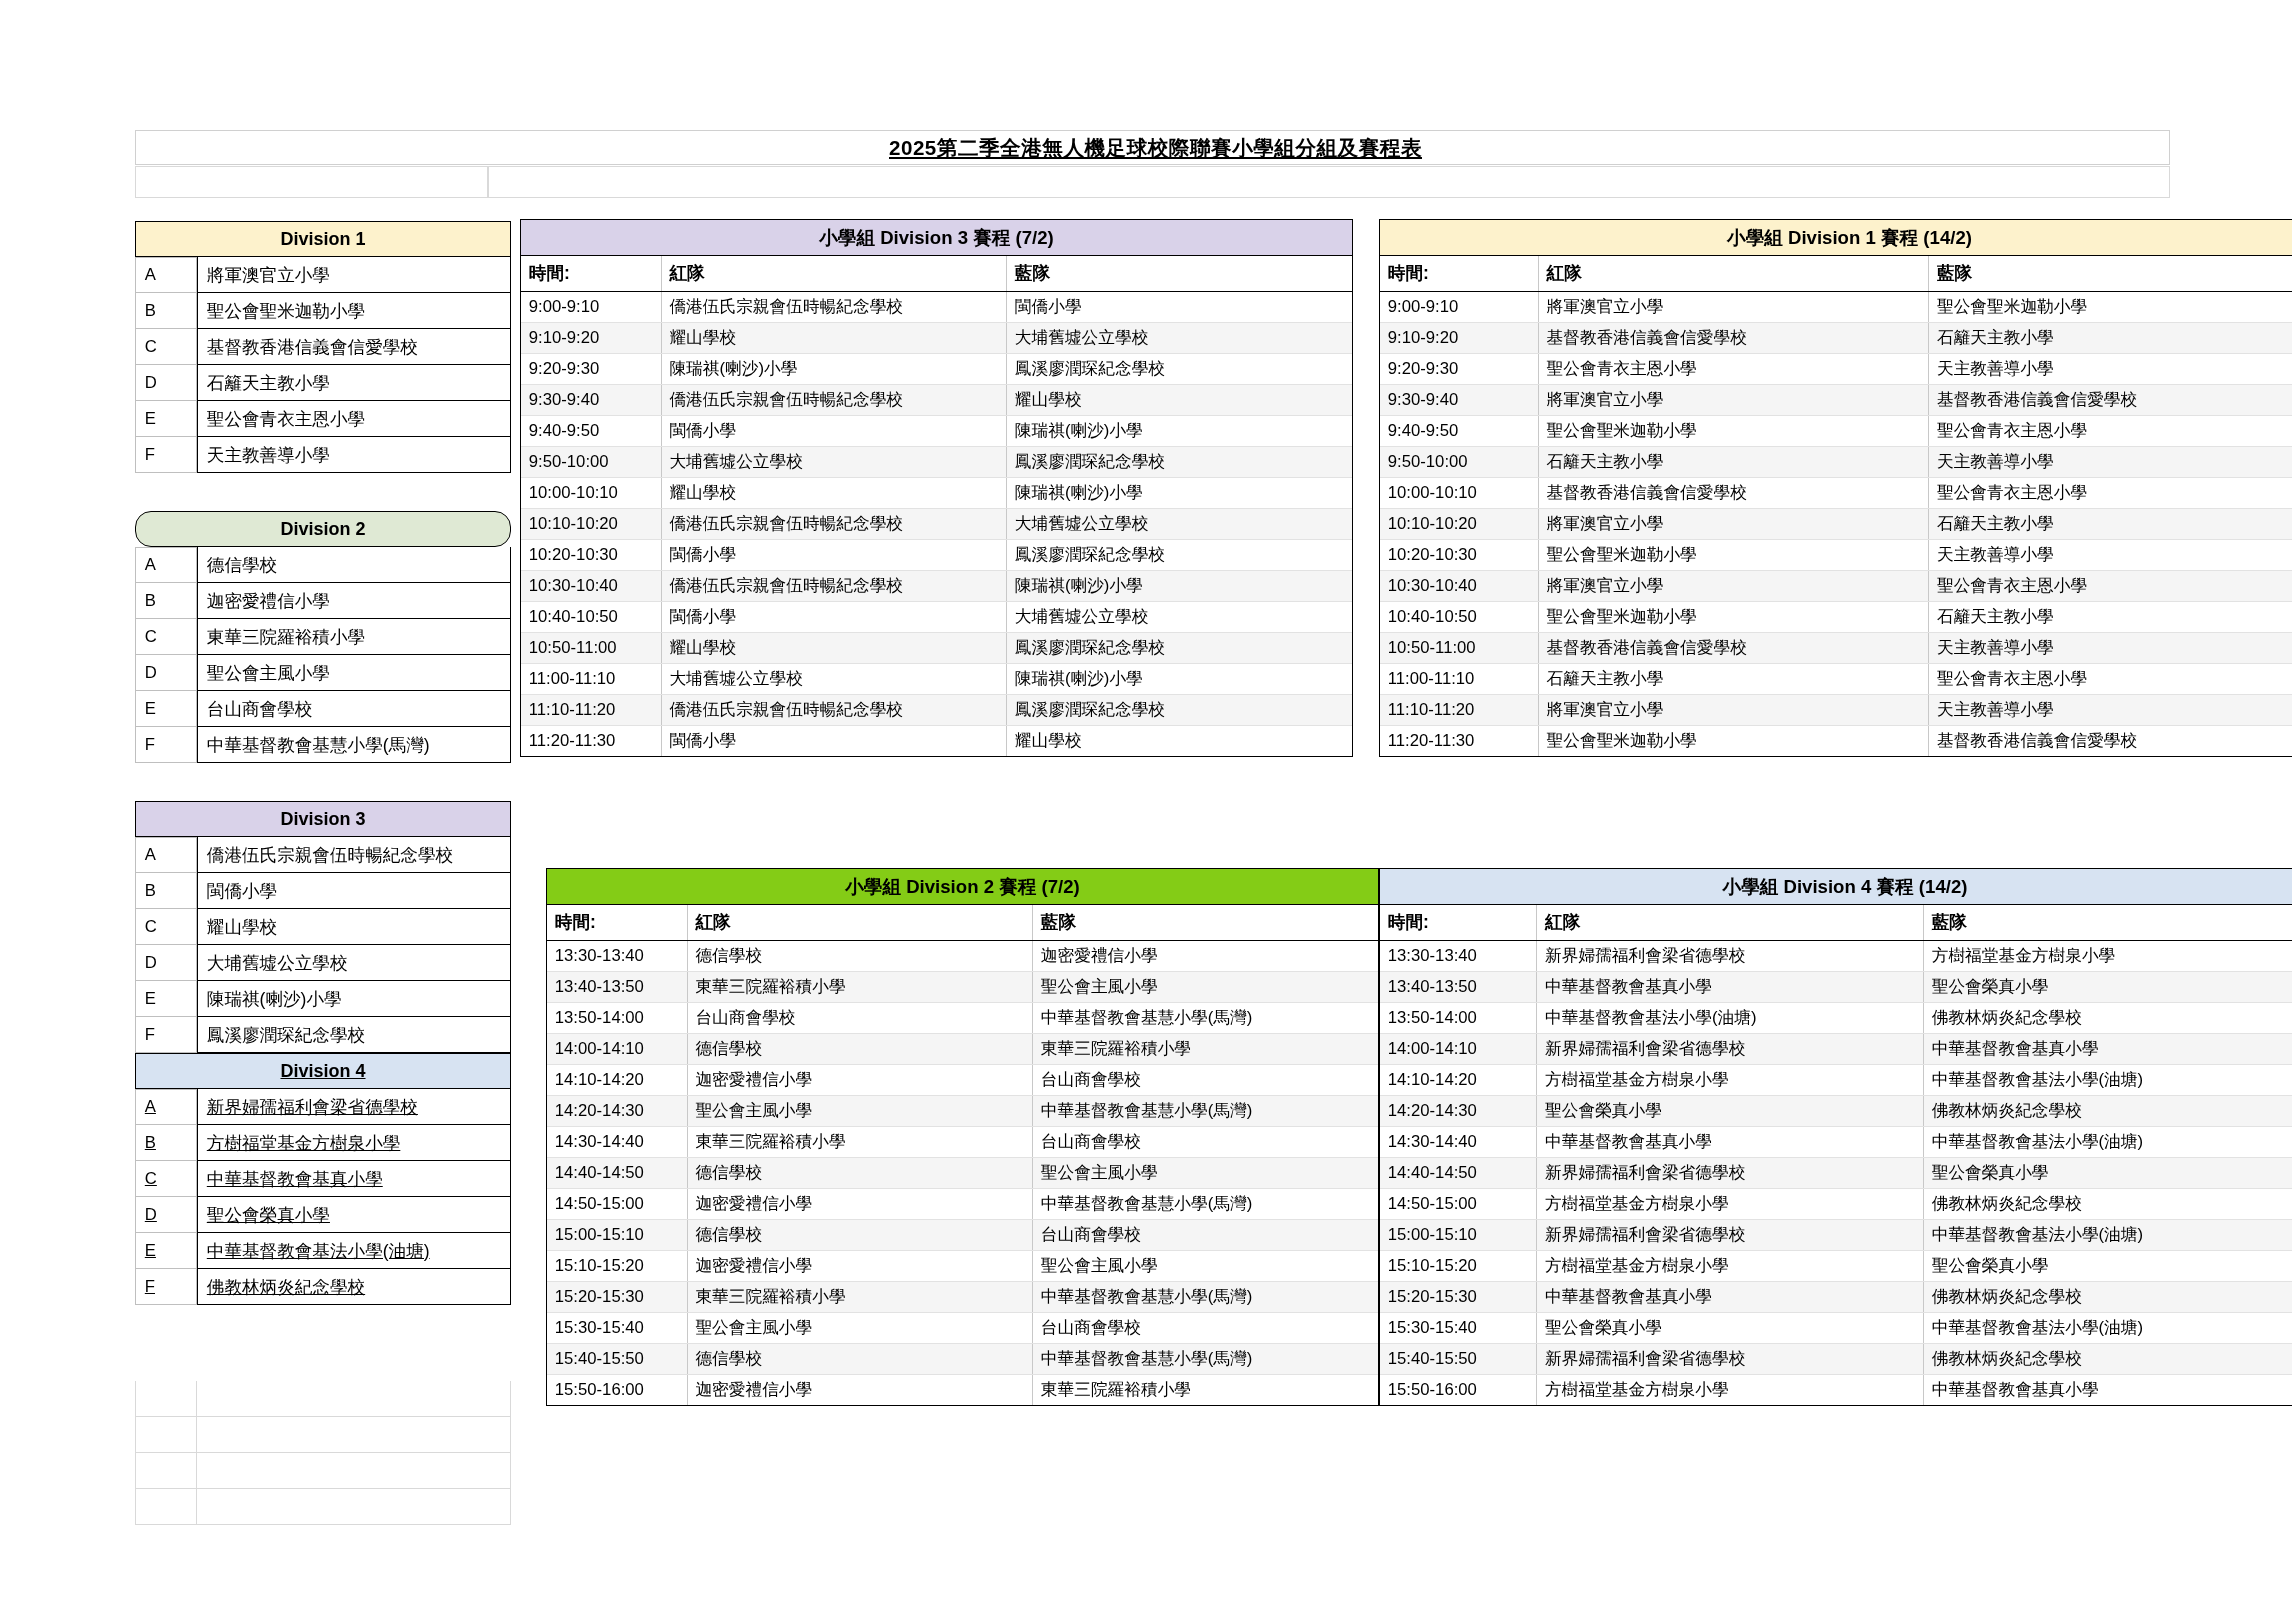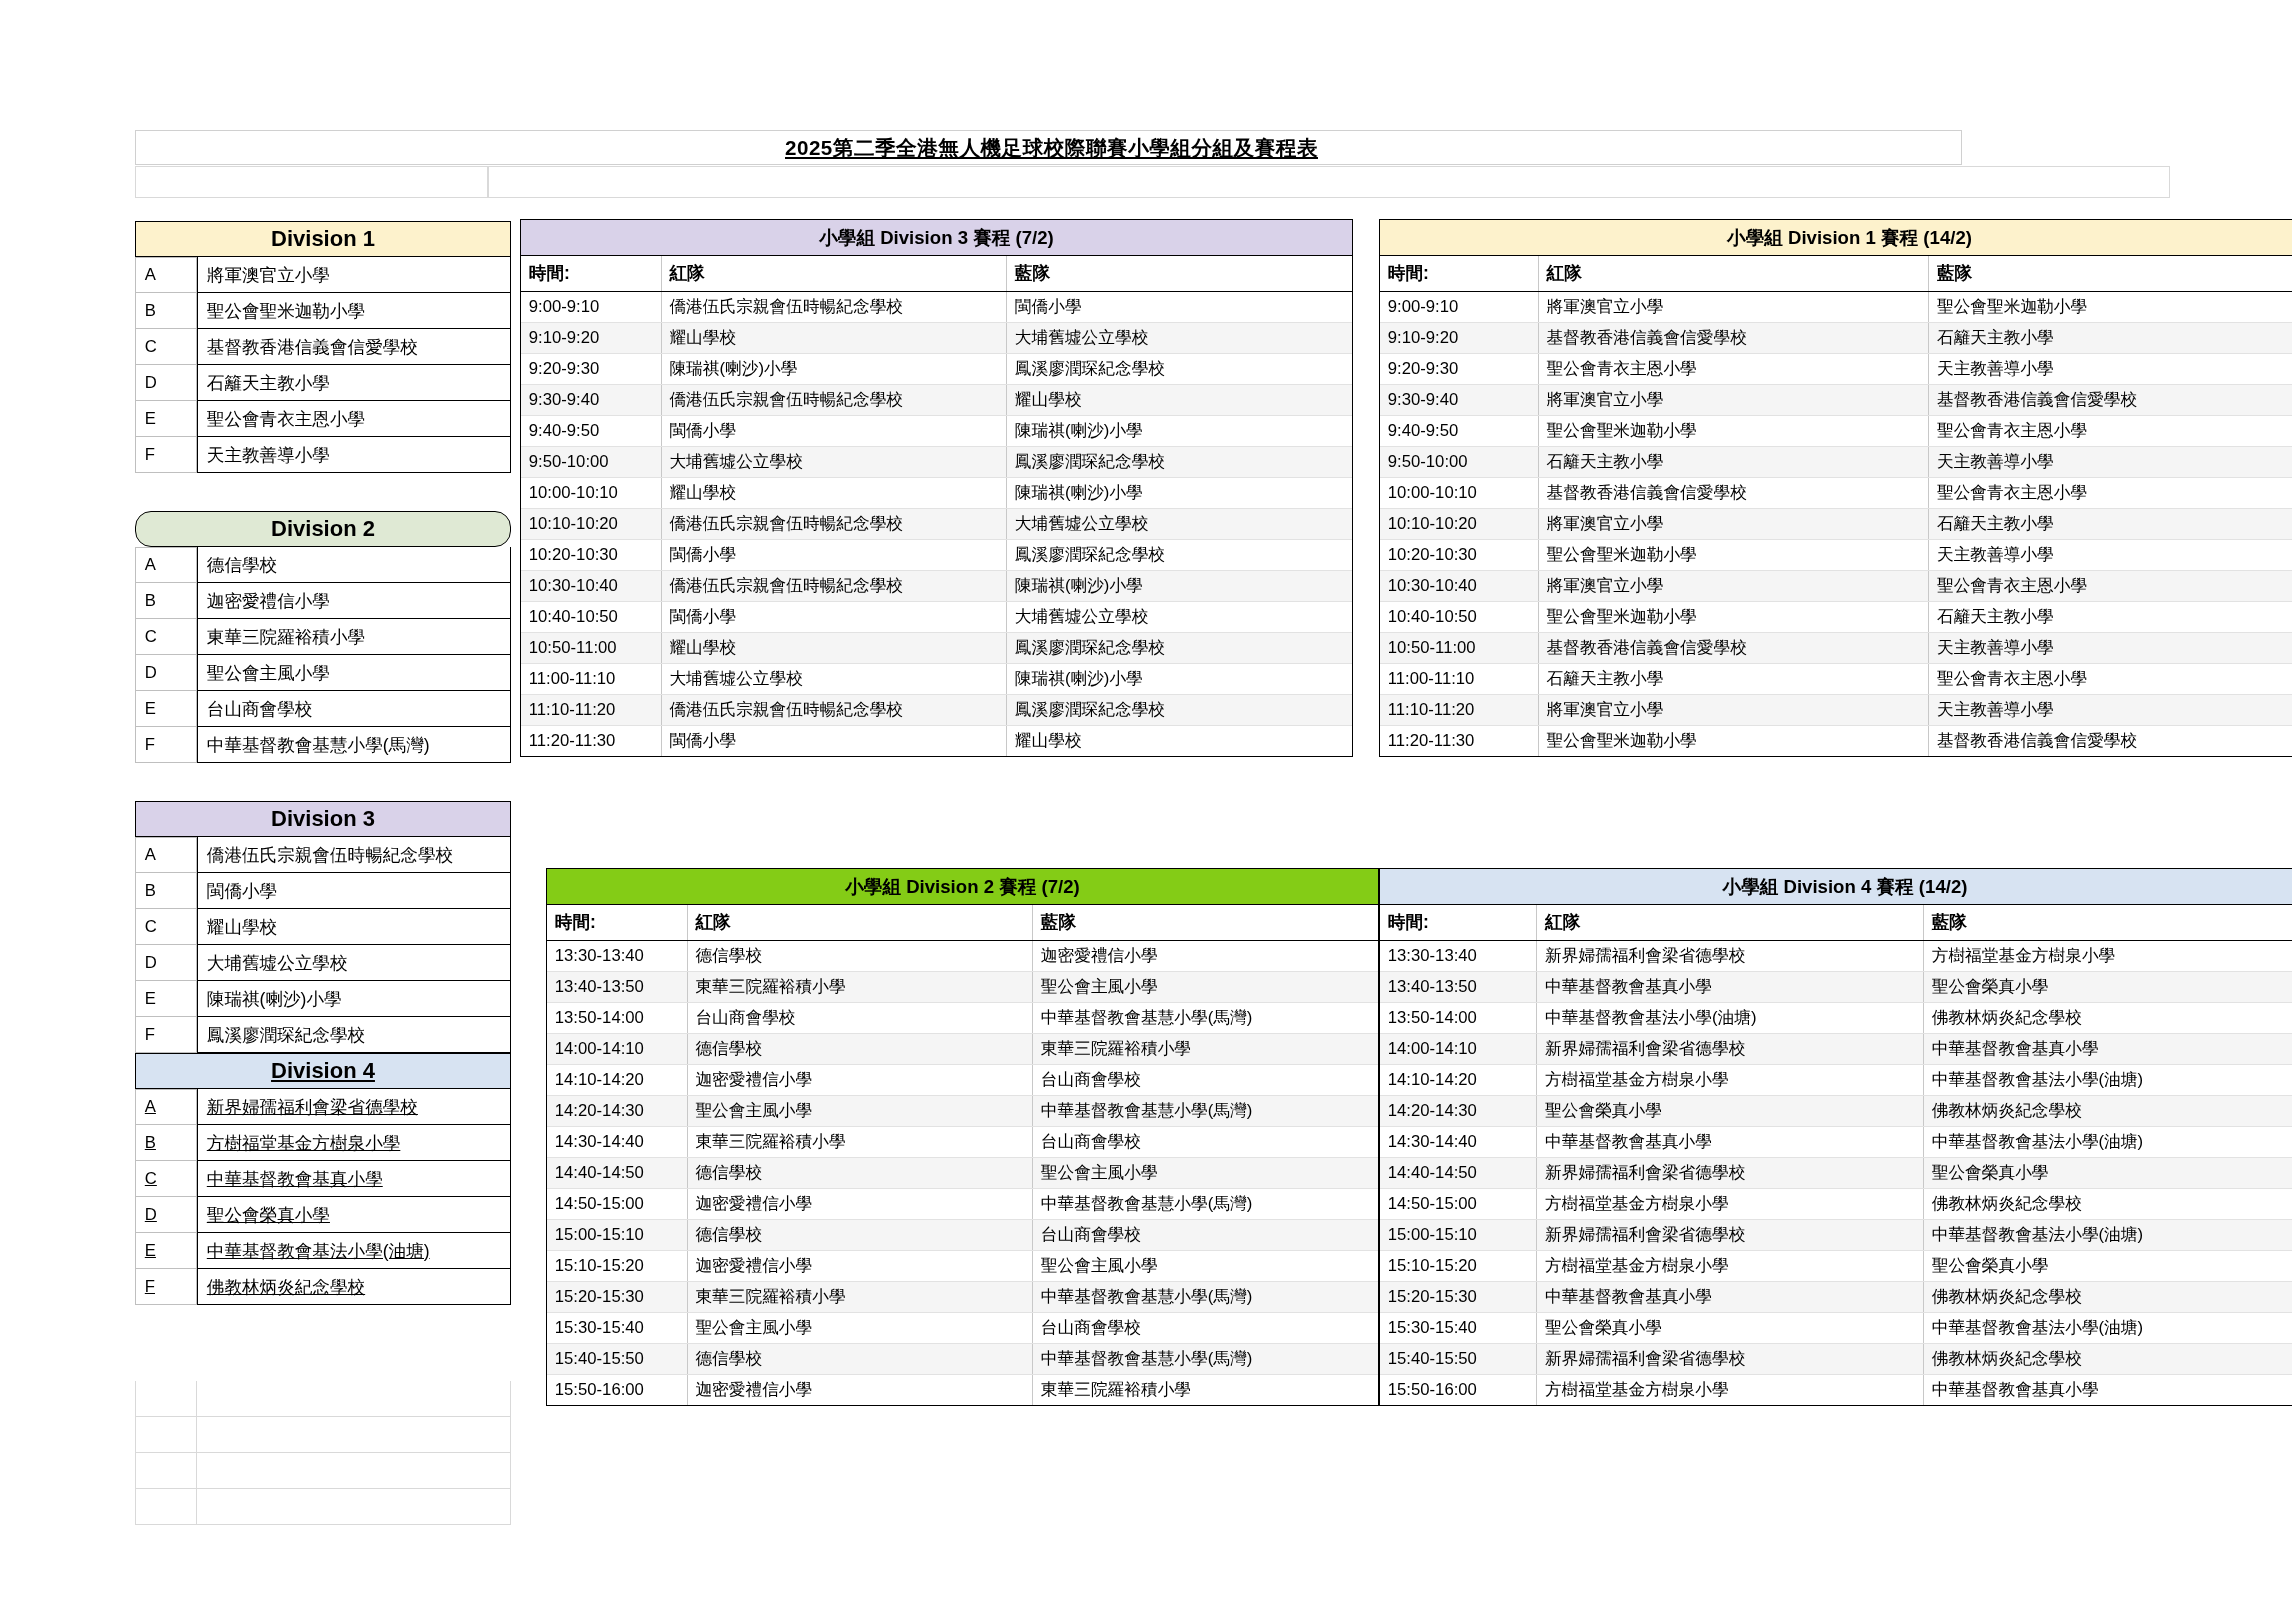--- a/index.html
+++ b/index.html
@@ -19,21 +19,21 @@
     width: 2293px;
     height: 1620px;
     box-sizing: border-box;
   }
 
   
   .title-row {
     position: absolute;
     left: 135px;
     top: 130px;
-    width: 1827px;
+    width: 2035px;
     height: 35px;
     border: 1px solid #d0d0d0;
     box-sizing: border-box;
     display: flex;
     align-items: center;
     justify-content: center;
     padding-left: 6px;
   }
   .title-text {
     font-size: 20.6px;
@@ -54,21 +54,21 @@
     left: 135px;
     width: 376px;
   }
   .div-head {
     height: 36px;
     border: 1.6px solid #000;
     box-sizing: border-box;
     display: flex;
     align-items: center;
     justify-content: center;
-    font-size: 22px;
+    font-size: 18px;
     font-weight: bold;
   }
   .div-head .lbl { display: block; }
   .div-row {
     display: flex;
     height: 36px;
     box-sizing: border-box;
   }
   .div-row .key {
     width: 62px;

